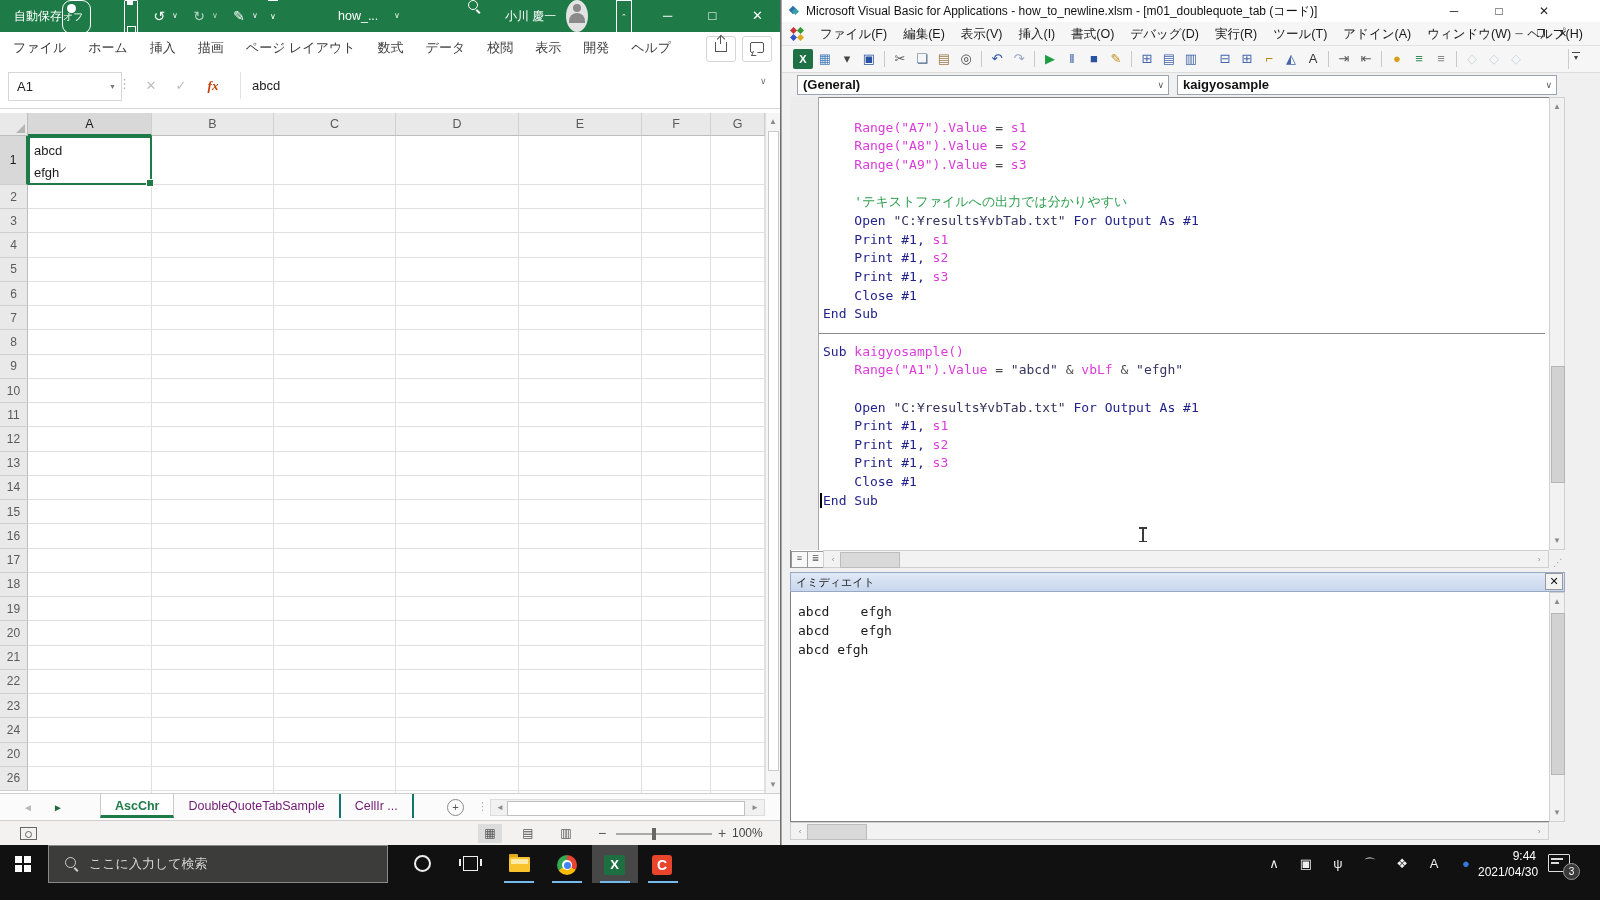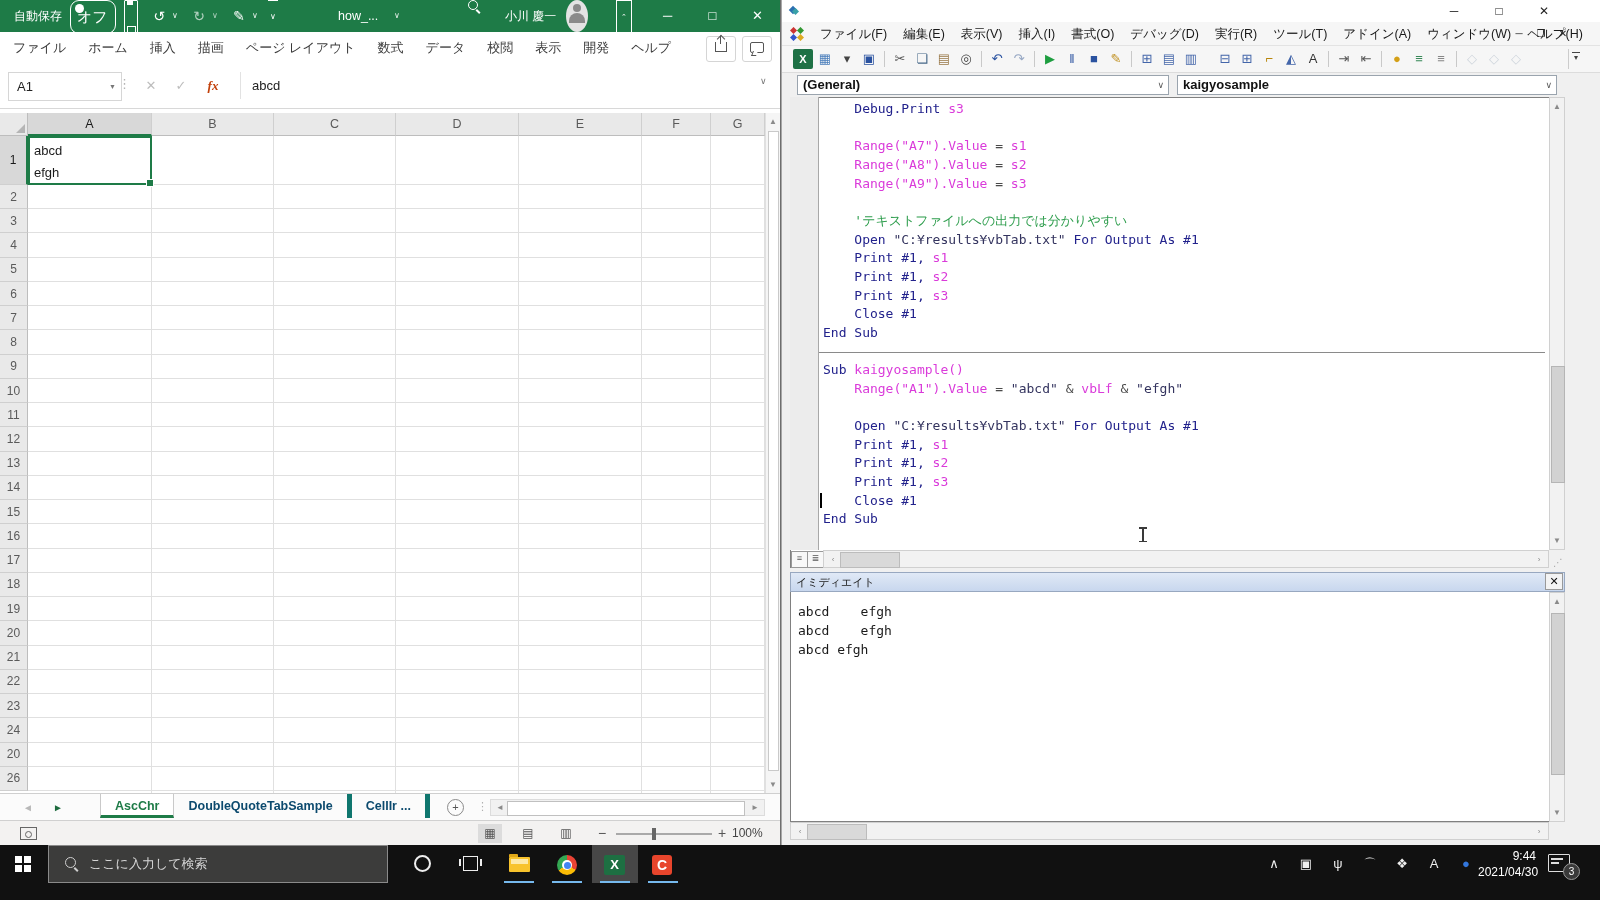--- a/index.html
+++ b/index.html
@@ -4,21 +4,21 @@
 <style>
   html,body{margin:0;padding:0;background:#555;}
   .stage{position:relative;width:1600px;height:900px;overflow:hidden;background:#6f6f6f;
          font-family:"Liberation Sans","DejaVu Sans",sans-serif;-webkit-font-smoothing:antialiased;}
   .a{position:absolute;}
   
   .xl{left:0;top:0;width:780px;height:845px;background:#fff;}
   .xl-title{left:0;top:0;width:780px;height:32px;background:#1e7b47;color:#fff;font-size:12px;}
   .xl-title .a{top:0;height:32px;line-height:32px;}
   .autosave-label{left:14px;}
-  .pill{left:70px;top:7px;height:16px;line-height:16px;border:1px solid #fff;border-radius:9px;padding:0 7px 0 6px;font-size:15px;}
+  .pill{left:62px;top:7px;height:16px;line-height:16px;border:1px solid #fff;border-radius:9px;padding:0 7px 0 0;font-size:10px;}
   .pill .dot{position:absolute;left:4px;top:3px;width:9px;height:9px;border-radius:50%;background:#fff;}
   .ti{width:22px;text-align:center;font-size:14px;color:#fff;}
   .icn-floppy{left:124px;top:9px;width:12px;height:12px;border:1.5px solid #fff;border-radius:1px;}
   .icn-floppy::before{content:"";position:absolute;left:2px;top:0;width:6px;height:4px;background:#fff;}
   .icn-floppy::after{content:"";position:absolute;left:2px;bottom:0;width:7px;height:5px;border:1px solid #fff;}
   .tcaret{font-size:8px;opacity:.9;width:10px;}
   .qat-chev{border-top:1px solid #fff;height:8px;line-height:8px;top:12px;font-size:8px;width:10px;text-align:center;}
   .fname{font-size:12.5px;}
   .mag{width:13px;height:13px;top:10px;}
   .mag::before{content:"";position:absolute;left:0;top:0;width:8px;height:8px;border:1.5px solid #fff;border-radius:50%;}
@@ -65,21 +65,21 @@
          font-size:13px;color:#1a1a1a;padding:2px 0 0 4px;line-height:22px;}
   .a1sel .fh{position:absolute;right:-4px;bottom:-4px;width:6px;height:6px;background:#1e7b47;border:1px solid #fff;}
   
   .xl-vscroll{left:765px;top:113px;width:15px;height:680px;background:#f5f5f5;border-left:1px solid #e0e0e0;box-sizing:border-box;}
   .sarr{position:absolute;color:#8a8a8a;font-size:8px;width:14px;text-align:center;}
   .xl-vthumb{position:absolute;left:2px;top:18px;width:11px;height:640px;background:#fff;border:1px solid #c9c9c9;box-sizing:border-box;}
   
   .xl-tabs{left:0;top:793px;width:780px;height:27px;background:#fbfbfb;border-top:1px solid #cfcfcf;box-sizing:border-box;}
   .snav{top:0;height:27px;line-height:27px;font-size:10px;width:20px;text-align:center;}
   #sheet-tabs{position:absolute;left:100px;top:0;height:27px;white-space:nowrap;}
-  .stab{display:inline-block;height:24px;line-height:24px;padding:0 14px;font-size:12.5px;color:#0c4a6e;border-right:5px solid #0f766e;vertical-align:top;font-weight:bold;}
+  .stab{display:inline-block;height:24px;line-height:24px;padding:0 14px;font-size:12.5px;color:#701a75;border-right:2px solid #0f766e;vertical-align:top;}
   .stab.act{background:#fff;color:#1e7b47;font-weight:700;border:1px solid #c9c9c9;border-top:none;border-bottom:3px solid #1e7b47;height:21px;}
   .addsheet{left:447px;top:5px;width:15px;height:15px;border:1px solid #8a8a8a;border-radius:50%;text-align:center;line-height:14px;font-size:11px;color:#555;}
   .tabdots{left:477px;top:6px;color:#b0b0b0;font-size:11px;}
   .xl-hscroll{left:490px;top:5px;width:275px;height:17px;background:#f1f1f1;border:1px solid #dcdcdc;box-sizing:border-box;}
   .xl-hthumb{position:absolute;left:16px;top:1px;width:236px;height:13px;background:#fff;border:1px solid #c0c0c0;}
   
   .xl-status{left:0;top:820px;width:780px;height:25px;background:#f3f2f1;border-top:1px solid #d0d0d0;box-sizing:border-box;font-size:12px;color:#444;}
   .macroico{left:20px;top:6px;width:15px;height:11px;border:1.2px solid #666;}
   .macroico::after{content:"";position:absolute;left:4px;top:2.5px;width:5px;height:5px;border-radius:50%;border:1.2px solid #666;}
   .viewbtn{top:3px;width:24px;height:19px;text-align:center;line-height:19px;font-size:12px;color:#555;}
@@ -332,20 +332,21 @@
       <span class="a zpct">100%</span>
     </div>
   </section>
 
   <section class="a vb">
     <div class="a vb-title">
       <svg class="a vbico" viewBox="0 0 14 14">
           <rect x="3" y="3" width="6" height="6" transform="rotate(45 6 6)" fill="#2a6fb0"></rect>
           <rect x="6" y="5" width="5" height="5" transform="rotate(45 8.5 7.5)" fill="#39a0a8"></rect>
         </svg>
+      <span class="a vb-title-text">Microsoft Visual Basic for Applications - how_to_newline.xlsm - [m01_doublequote_tab (コード)]</span>
       <span class="a vb-wbtn" style="left:655px;">─</span>
       <span class="a vb-wbtn" style="left:700px;">□</span>
       <span class="a vb-wbtn" style="left:745px;">✕</span>
     </div>
 
     <div class="a vb-menu">
       <svg class="a mdiico" viewBox="0 0 14 14">
           <rect x="1" y="1" width="5" height="5" fill="#cc3333" transform="rotate(45 3.5 3.5)"></rect>
           <rect x="8" y="1" width="5" height="5" fill="#339933" transform="rotate(45 10.5 3.5)"></rect>
           <rect x="1" y="8" width="5" height="5" fill="#3355cc" transform="rotate(45 3.5 10.5)"></rect>
@@ -362,21 +363,20 @@
       <div id="tb-edit"><span class="tbi" style="color: rgb(68, 102, 170);">⊟</span><span class="tbi" style="color: rgb(68, 102, 170);">⊞</span><span class="tbi" style="color: rgb(184, 134, 11);">⌐</span><span class="tbi" style="color: rgb(68, 102, 170);">◭</span><span class="tbi" style="color: rgb(51, 51, 51);">A</span><span class="tsep"></span><span class="tbi" style="color: rgb(85, 85, 85);">⇥</span><span class="tbi" style="color: rgb(85, 85, 85);">⇤</span><span class="tsep"></span><span class="tbi" style="color: rgb(212, 160, 23);">●</span><span class="tbi" style="color: rgb(58, 138, 90);">≡</span><span class="tbi" style="color: rgb(136, 136, 136);">≡</span><span class="tsep"></span><span class="tbi" style="color: rgb(154, 170, 187); opacity: 0.45;">◇</span><span class="tbi" style="color: rgb(154, 170, 187); opacity: 0.45;">◇</span><span class="tbi" style="color: rgb(154, 170, 187); opacity: 0.45;">◇</span></div>
     </div>
     <span class="a tb-ovf"><b></b>▾</span>
 
     <span class="a combo" style="left:15px;width:372px;"><span>(General)</span><span class="dd">∨</span></span>
     <span class="a combo" style="left:395px;width:380px;"><span>kaigyosample</span><span class="dd">∨</span></span>
 
     <div class="a codewin"></div>
     <div class="a code-margin"></div>
     <div id="code-lines">
-        <div class="cl"><span class="tk-t">    </span><span class="tk-k">Debug.Print</span><span class="tk-t"> </span><span class="tk-i">s3</span></div>
         <div class="cl"></div>
         <div class="cl"><span class="tk-t">    </span><span class="tk-i">Range("A7").Value</span><span class="tk-o"> = </span><span class="tk-i">s1</span></div>
         <div class="cl"><span class="tk-t">    </span><span class="tk-i">Range("A8").Value</span><span class="tk-o"> = </span><span class="tk-i">s2</span></div>
         <div class="cl"><span class="tk-t">    </span><span class="tk-i">Range("A9").Value</span><span class="tk-o"> = </span><span class="tk-i">s3</span></div>
         <div class="cl"></div>
         <div class="cl"><span class="tk-c">    'テキストファイルへの出力では分かりやすい</span></div>
         <div class="cl"><span class="tk-t">    </span><span class="tk-k">Open</span><span class="tk-t"> </span><span class="tk-s">"C:¥results¥vbTab.txt"</span><span class="tk-t"> </span><span class="tk-k">For</span><span class="tk-t"> </span><span class="tk-k">Output</span><span class="tk-t"> </span><span class="tk-k">As</span><span class="tk-t"> </span><span class="tk-k">#1</span></div>
         <div class="cl"><span class="tk-t">    </span><span class="tk-k">Print</span><span class="tk-t"> </span><span class="tk-k">#1,</span><span class="tk-t"> </span><span class="tk-i">s1</span></div>
         <div class="cl"><span class="tk-t">    </span><span class="tk-k">Print</span><span class="tk-t"> </span><span class="tk-k">#1,</span><span class="tk-t"> </span><span class="tk-i">s2</span></div>
         <div class="cl"><span class="tk-t">    </span><span class="tk-k">Print</span><span class="tk-t"> </span><span class="tk-k">#1,</span><span class="tk-t"> </span><span class="tk-i">s3</span></div>

